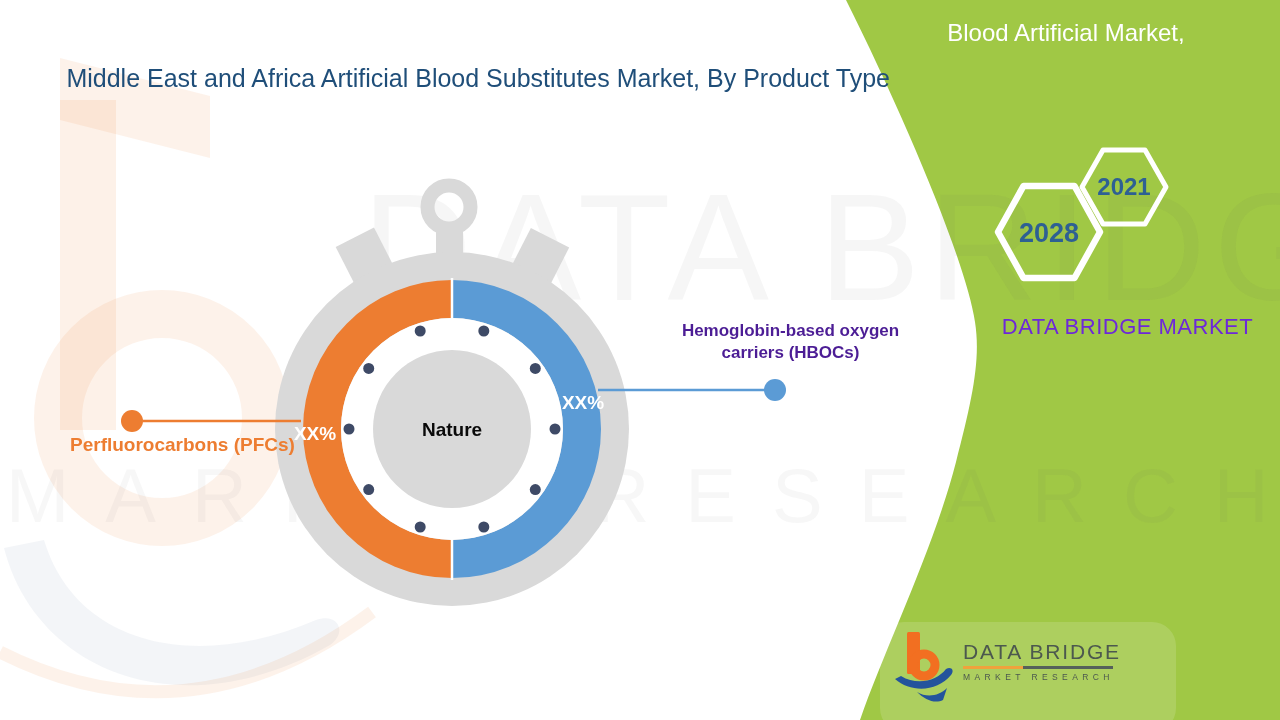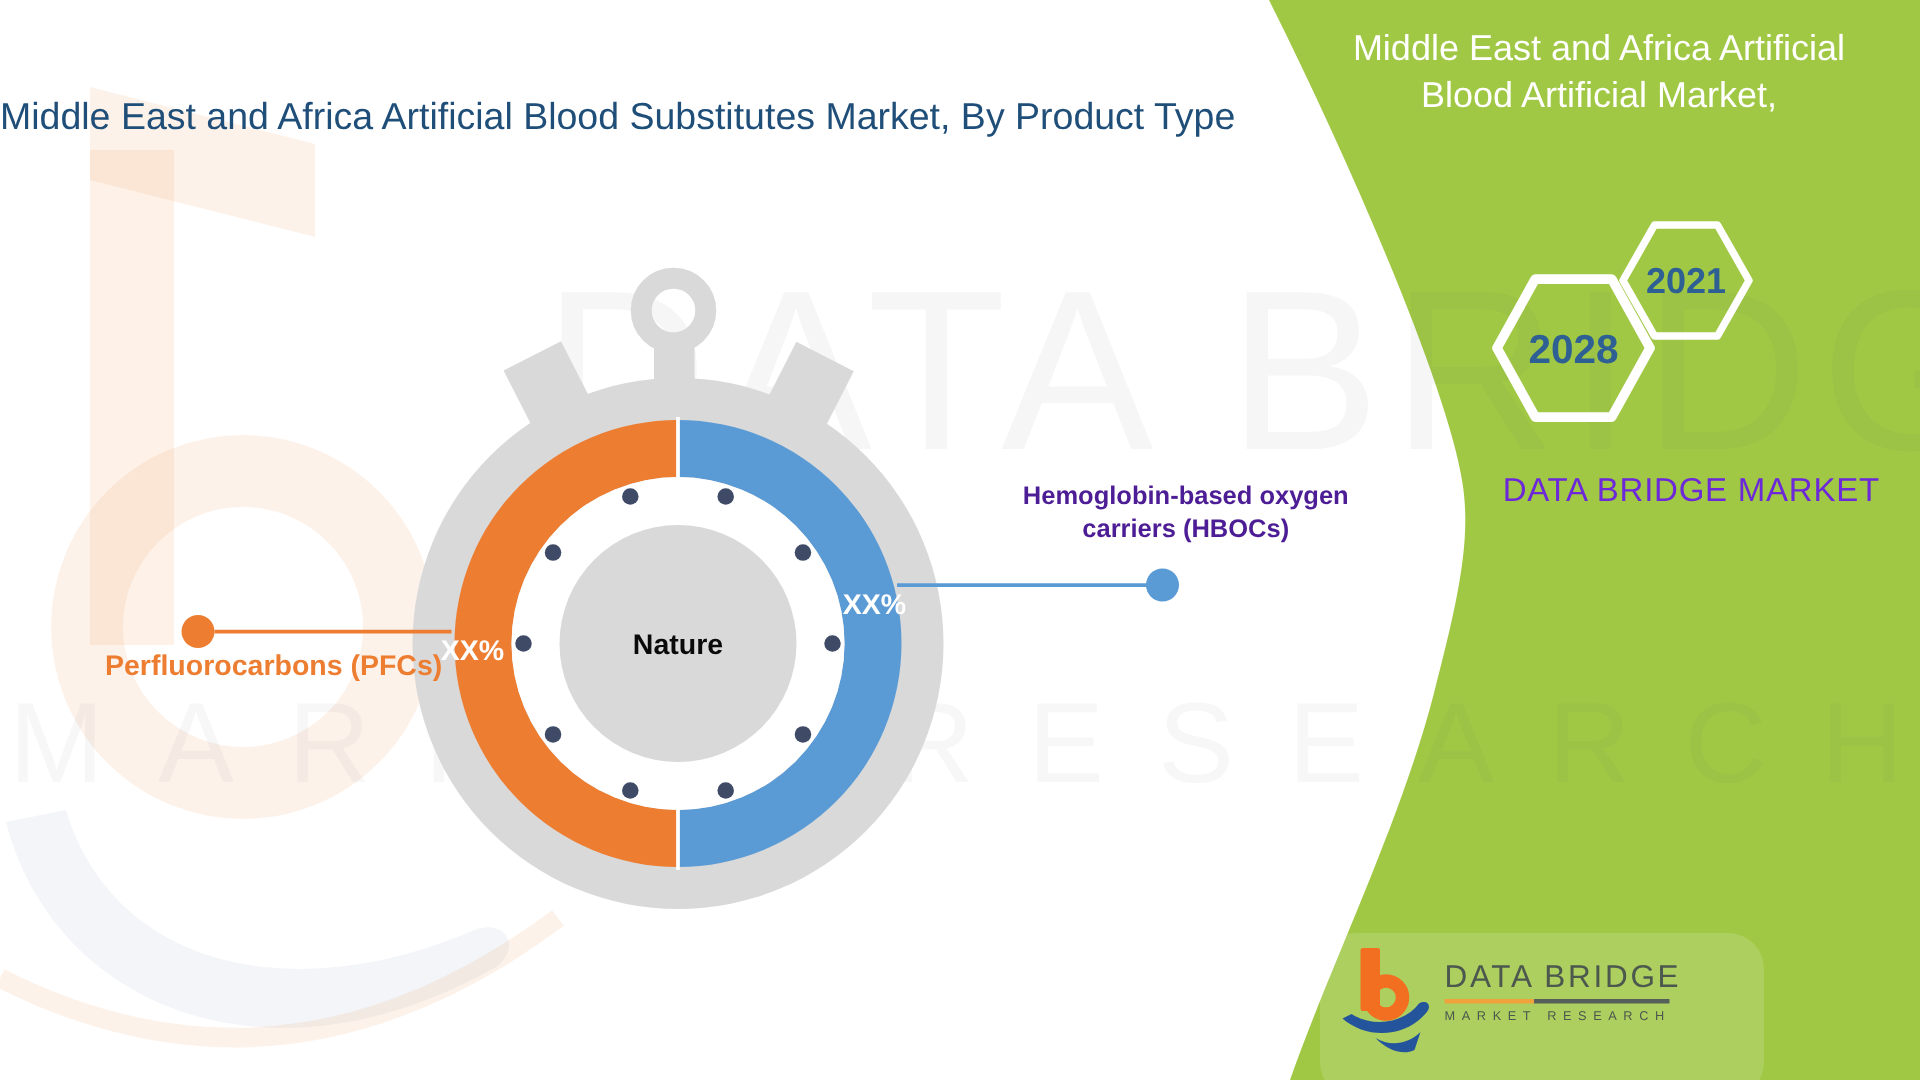--- a/index.html
+++ b/index.html
@@ -19,21 +19,21 @@
     z-index: 3;
   }
   .wm-row2 {
     left: 6px; top: 452px; font-size: 76px; font-weight: 400;
     letter-spacing: 36px; color: rgba(90,90,90,0.05); white-space: nowrap;
     z-index: 3;
   }
 
   
   .main-title {
-    left: 0; top: 62px; width: 890px; text-align: left;
+    left: 0; top: 62px; width: 890px; text-align: right;
     color: #1F4E79; font-size: 25px; line-height: 33px; font-weight: 400;
     z-index: 5;
   }
 
   
   .panel-heading {
     left: 888px; top: 17px; width: 356px; text-align: center;
     color: #ffffff; font-size: 24px; line-height: 31px; font-weight: 400;
     z-index: 6;
   }
@@ -136,21 +136,20 @@
     <line x1="143" y1="421" x2="301" y2="421" stroke-width="2.5" stroke="#ED7D31"></line>
     <circle cx="132" cy="421" r="11" fill="#ED7D31"></circle>
     <line x1="598" y1="390" x2="775" y2="390" stroke-width="2.5" stroke="#5B9BD5"></line>
     <circle cx="775" cy="390" r="11" fill="#5B9BD5"></circle>
   </svg>
 
   <div class="label-pfc">Perfluorocarbons (PFCs)</div>
   <div class="label-hboc">Hemoglobin-based oxygen carriers (HBOCs)</div>
 
   <div class="panel-heading">
-    <div>Middle East and Africa Artificial</div>
     <div>Blood Artificial Market,</div>
   </div>
 
   <svg class="z5" style="left:0;top:0" width="1280" height="720" viewBox="0 0 1280 720">
     <polygon points="1082,187 1103,150 1145,150 1166,187 1145,224 1103,224" fill="none" stroke="#FFFFFF" stroke-width="5" stroke-linejoin="round"></polygon>
     <text x="1124" y="195" text-anchor="middle" font-size="24" fill="#2E6093" class="svg-bold">2021</text>
     <polygon points="998,232 1023.5,186 1074.5,186 1100,232 1074.5,278 1023.5,278" fill="none" stroke="#FFFFFF" stroke-width="6.5" stroke-linejoin="round"></polygon>
     <text x="1049" y="242" text-anchor="middle" font-size="27" fill="#2E6093" class="svg-bold">2028</text>
   </svg>
 

